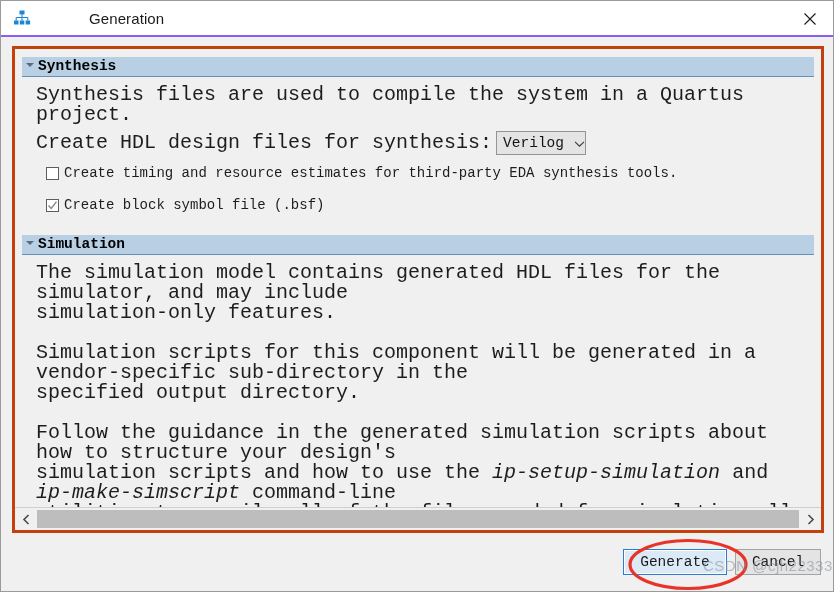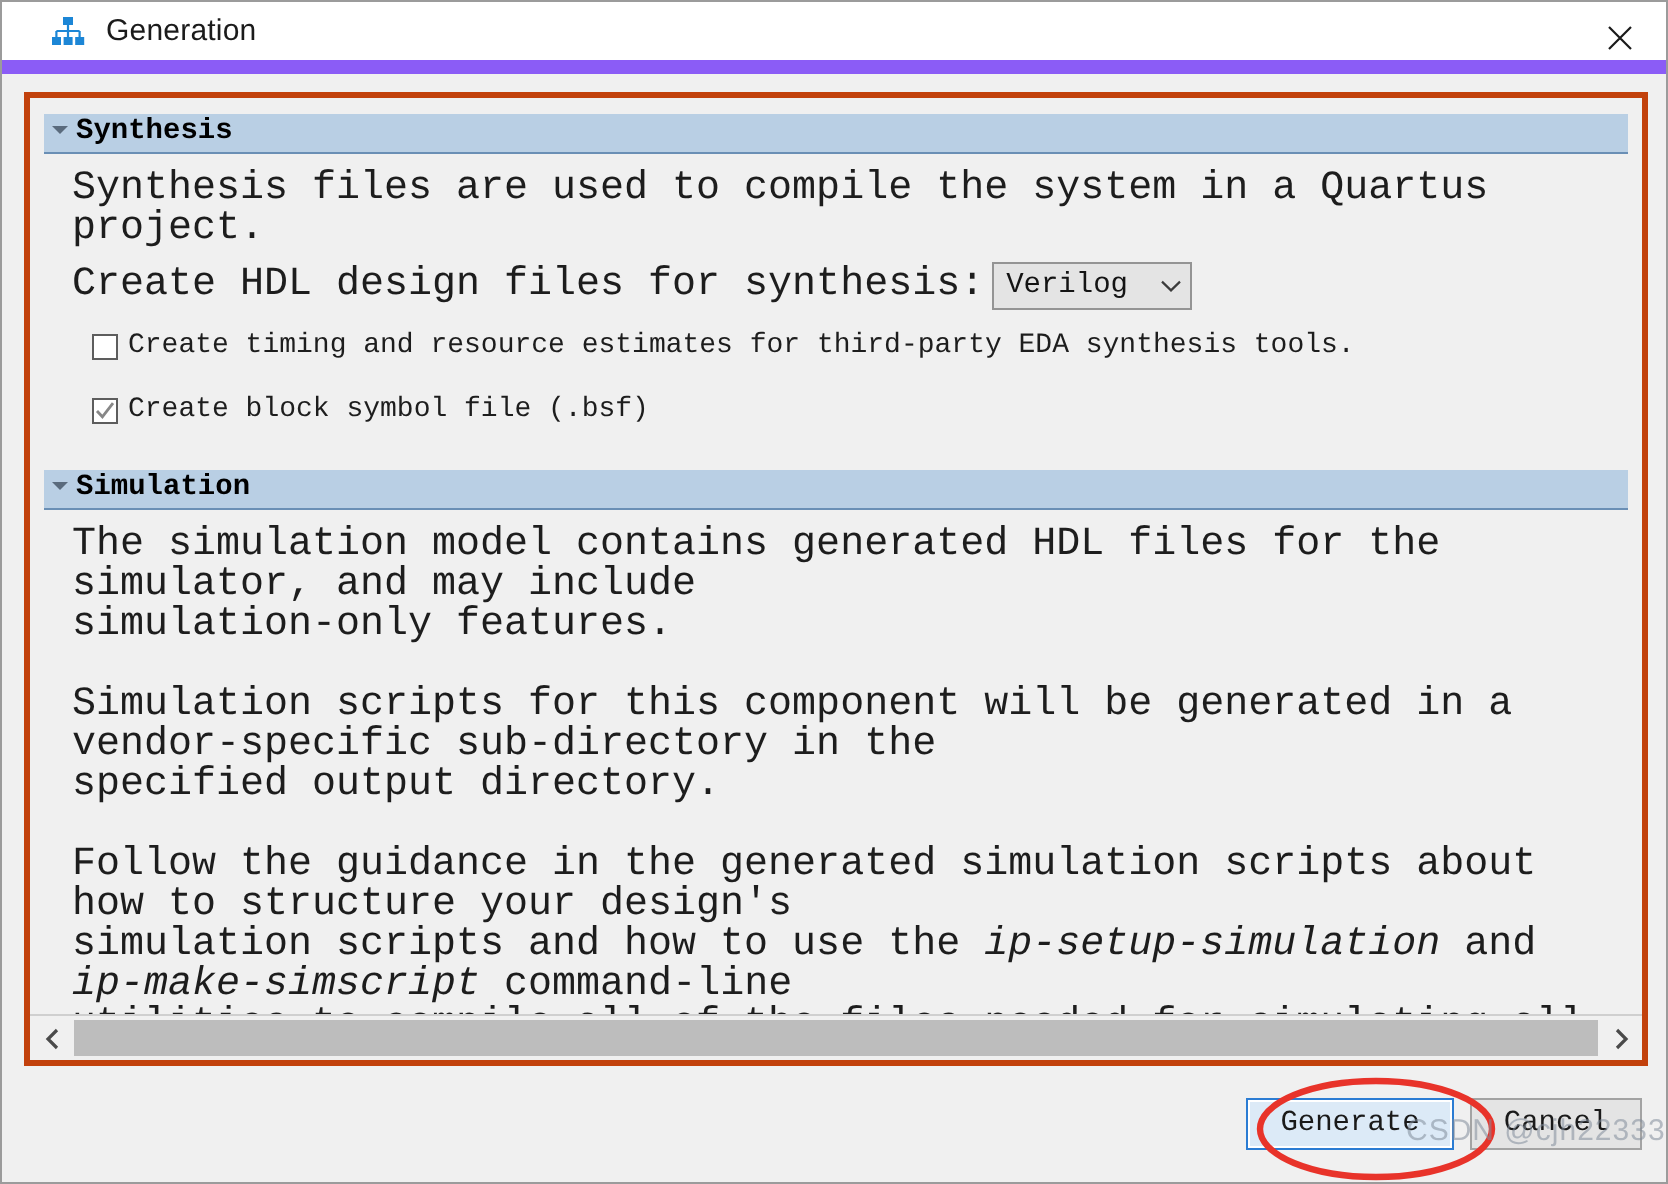--- a/index.html
+++ b/index.html
@@ -20,25 +20,26 @@
     height: 592px;
     background: #f0f0f0;
     box-sizing: border-box;
     border: 1px solid #9b9b9b;
   }
   
   .titlebar {
     position: relative;
     height: 36px;
     background: #ffffff;
-    border-bottom: 7px solid #8b5cf6;
-    display: flex;
-    align-items: center;
-    padding-left: 24px;
-    box-sizing: border-box;
+    border-bottom: 2px solid #8b5cf6;
+    display: flex;
+    align-items: center;
+    padding-left: 12px;
+    box-sizing: border-box;
+    gap: 48px;
   }
   .app-icon {
     width: 18px;
     height: 18px;
     flex: 0 0 18px;
     margin-right: 10px;
     display: block;
   }
   .title-text {
     font-family: "Liberation Sans", sans-serif;
@@ -145,21 +146,21 @@
   }
   .combo .cval {
     font-family: "Liberation Mono", "DejaVu Sans Mono", monospace;
     font-size: 14.5px;
     color: #141414;
   }
   .combo .chev {
     margin-left: 10px;
     display: block;
   }
-  .combo-verilog { width: 100px; }
+  .combo-verilog { width: 90px; }
   .combo-none { width: 90px; }
 
   
   .cbrow {
     display: flex;
     align-items: center;
     padding-left: 24px;
     line-height: 20px;
   }
   .cbox {

